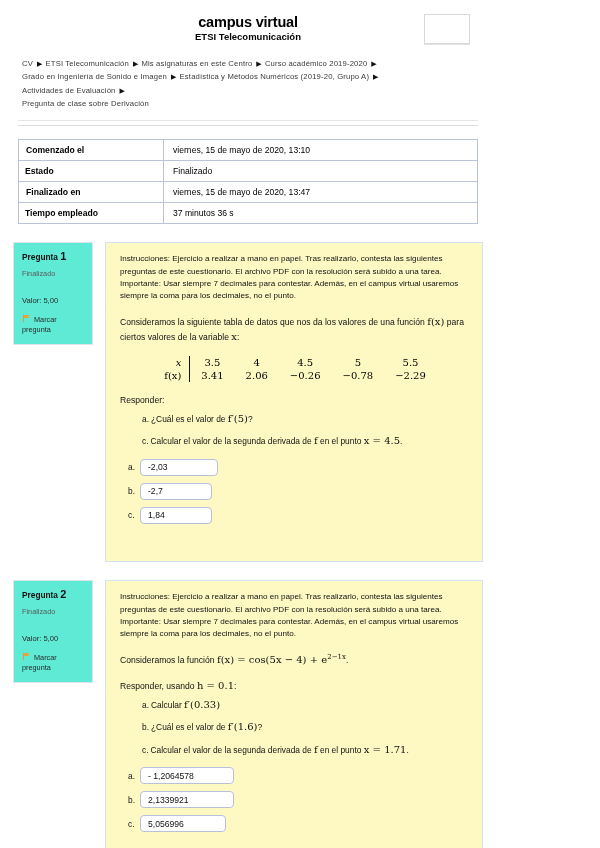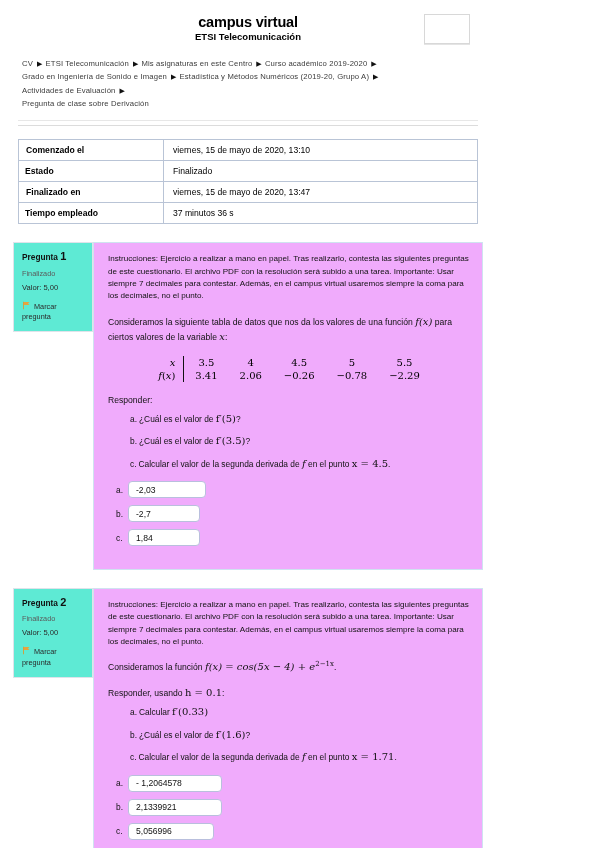--- a/index.html
+++ b/index.html
@@ -130,41 +130,41 @@
     font-weight: bold;
   }
   .q-side .state {
     font-size: 7.3px;
     color: #5b5b5b;
     margin-top: 5px;
   }
   .q-side .grade {
     font-size: 7.6px;
     color: #2a2a2a;
-    margin-top: 5px;
+    margin-top: 18px;
   }
   .q-side .flagrow {
     margin-top: 9px;
     font-size: 7.3px;
     color: #2a2a2a;
     line-height: 1.45;
   }
   .q-side .flagrow .flag-icon {
     display: inline-block;
     width: 9px;
     height: 9px;
     vertical-align: -1px;
     margin-right: 3px;
   }
 
   .q-body {
     flex: 1 1 auto;
-    margin-left: 0;
+    margin-left: 12px;
     border: 1px solid #cfe3f0;
-    background: #f0abfc;
+    background: #fef9c3;
     padding: 10px 12px 16px 14px;
     box-sizing: border-box;
     min-height: 320px;
   }
 
   .instr {
     font-size: 8.1px;
     line-height: 1.52;
     color: #111;
     text-align: left;
@@ -172,21 +172,21 @@
   .para {
     font-size: 8.6px;
     line-height: 1.5;
     margin-top: 11px;
     color: #111;
   }
   .mathbig {
     font-family: "DejaVu Serif", serif;
     font-size: 10px;
   }
-  .mathbig.i { font-style: italic; }
+  .mathbig.i { }
   sup.ex {
     font-family: "DejaVu Serif", serif;
     font-size: 7px;
     font-style: normal;
   }
 
   
   .datatable-wrap {
     margin: 12px 0 6px 0;
     display: flex;
@@ -348,21 +348,20 @@
               <td>−2.29</td>
             </tr>
           </tbody>
         </table>
       </div>
 
       <div class="responder">Responder:</div>
 
       <ul class="sublist">
         <li><span class="lead">a.</span><span>¿Cuál es el valor de </span><span class="mathbig">f′(5)</span><span>?</span></li>
-        <li><span class="lead">b.</span><span>¿Cuál es el valor de </span><span class="mathbig">f′(3.5)</span><span>?</span></li>
         <li><span class="lead">c.</span><span>Calcular el valor de la segunda derivada de </span><span class="mathbig i">f</span><span> en el punto </span><span class="mathbig">x = 4.5</span><span>.</span></li>
       </ul>
 
       <div class="answers">
         <div class="ans-row">
           <div class="ans-label">a.</div>
           <input class="ans-input w-a1" type="text" value="-2,03" style="">
         </div>
         <div class="ans-row">
           <div class="ans-label">b.</div>

